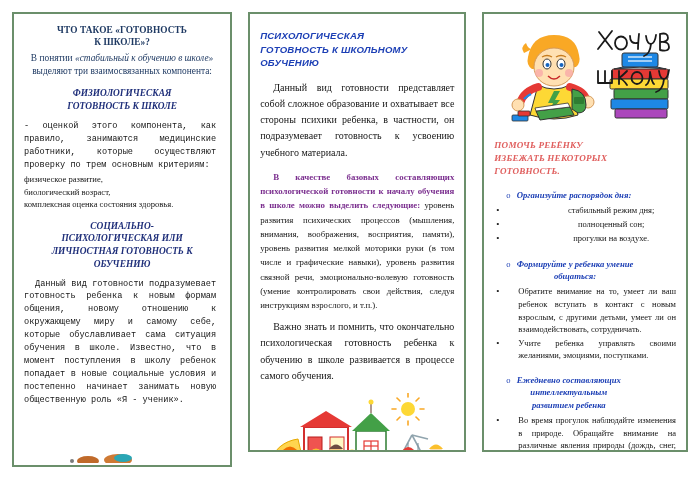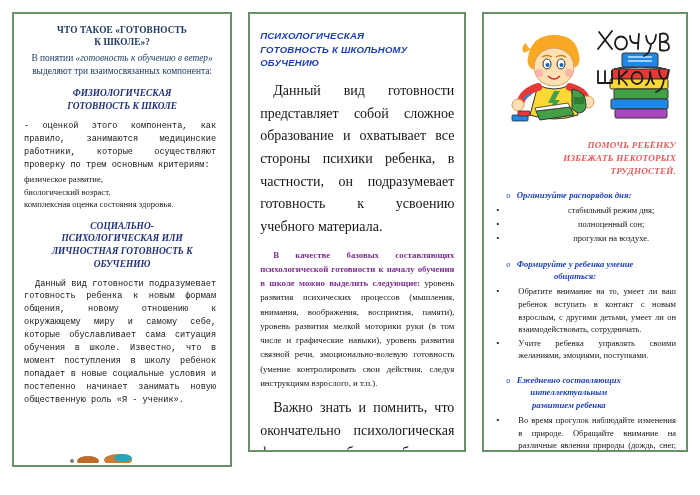--- a/index.html
+++ b/index.html
@@ -94,21 +94,21 @@
     font-weight: bold;
     font-style: italic;
     font-size: 9.6px;
     line-height: 1.42;
     letter-spacing: 0.2px;
     margin: 6px 0 10px 0;
   }
   .para2 {
     color: #151515;
     font-family: "Liberation Serif", serif;
-    font-size: 14px;
+    font-size: 10px;
     line-height: 1.62;
     text-align: justify;
     text-indent: 13px;
     margin: 0 0 9px 0;
   }
   .purple-bold {
     color: #7b2f8f;
     font-weight: bold;
   }
   .mixed-para {
@@ -128,21 +128,21 @@
     margin: 0 0 4px 0;
   }
   .hero svg { display: block; }
   .title-red {
     color: #e0605f;
     font-family: "Liberation Serif", serif;
     font-weight: bold;
     font-style: italic;
     font-size: 9.1px;
     line-height: 1.45;
-    text-align: right;
+    text-align: left;
     letter-spacing: 0.2px;
     margin: 2px 0 10px 0;
   }
   .sec-head {
     display: flex;
     gap: 6px;
     margin: 0 0 3px 0;
     padding-left: 12px;
   }
   .sec-marker {
@@ -200,21 +200,21 @@
 
 <div class="brochure">
 
   <div class="panel panel-1">
 
     <div class="title-navy">
       <div>ЧТО ТАКОЕ «ГОТОВНОСТЬ</div>
       <div>К ШКОЛЕ»?</div>
     </div>
 
-    <p class="lead-navy"><span>В понятии </span><i>«готовность к обучению в  ветер»</i><span> выделяют три взаимосвязанных компонента:</span></p>
+    <p class="lead-navy"><span>В понятии </span><i>«стабильный к обучению в  школе»</i><span> выделяют три взаимосвязанных компонента:</span></p>
 
     <div class="subtitle-navy">
       <div>ФИЗИОЛОГИЧЕСКАЯ</div>
       <div>ГОТОВНОСТЬ К ШКОЛЕ</div>
     </div>
 
     <p class="body-serif loose"> - оценкой этого компонента, как правило, занимаются медицинские работники, которые осуществляют проверку по трем основным критериям:</p>
     <p class="crit-line">физическое развитие,</p>
     <p class="crit-line">биологический возраст,</p>
     <p class="crit-line">комплексная оценка состояния здоровья.</p>
@@ -243,21 +243,21 @@
     <div class="title-blue-sans">
       <div>ПСИХОЛОГИЧЕСКАЯ</div>
       <div>ГОТОВНОСТЬ К ШКОЛЬНОМУ</div>
       <div>ОБУЧЕНИЮ</div>
     </div>
 
     <p class="para2">Данный вид готовности представляет собой сложное образование и охватывает все стороны психики ребенка, в частности, он подразумевает готовность к усвоению учебного материала.</p>
 
     <p class="mixed-para"><span class="purple-bold">В качестве базовых составляющих психологической готовности к началу обучения в школе можно выделить следующие:</span><span> уровень развития психических процессов (мышления, внимания, воображения, восприятия, памяти), уровень развития мелкой моторики руки (в том числе и графические навыки), уровень развития связной речи,  эмоционально-волевую готовность (умение контролировать свои действия, следуя инструкциям взрослого, и т.п.).</span></p>
 
-    <p class="para2">Важно знать и помнить, что окончательно психологическая физическое ребенка к обучению в школе развивается в процессе самого обучения.</p>
+    <p class="para2">Важно знать и помнить, что окончательно психологическая готовность ребенка к обучению в школе развивается в процессе самого обучения.</p>
 
     <div style="margin-top:4px;">
       <svg width="205" height="80" viewBox="0 0 205 80">
 
         <g>
           <circle cx="148" cy="16" r="7" fill="#fdd835"></circle>
           <g stroke="#f9a825" stroke-width="1.6" stroke-linecap="round">
             <line x1="148" y1="4" x2="148" y2="0"></line>
             <line x1="148" y1="28" x2="148" y2="32"></line>
             <line x1="136" y1="16" x2="132" y2="16"></line>
@@ -411,21 +411,21 @@
           <path d="M152 62 q4 -2 4 -13 q2 11 4 12"></path>
 
           <path d="M165 48 q1 8 5 8 q4 -1 5 -9 M170 56 q-1 11 -8 13"></path>
         </g>
       </svg>
     </div>
 
     <div class="title-red">
       <div>ПОМОЧЬ РЕБЁНКУ</div>
       <div>ИЗБЕЖАТЬ НЕКОТОРЫХ</div>
-      <div>ТРУДНОСТЕЙ.</div>
+      <div>ГОТОВНОСТЬ.</div>
     </div>
 
     <div class="sec-head">
       <span class="sec-marker">о</span>
       <span class="sec-text">Организуйте распорядок дня:</span>
     </div>
     <div class="bullet-row">
       <span class="bullet-dot">•</span>
       <span class="bullet-text tabbed">стабильный режим дня;</span>
     </div>

